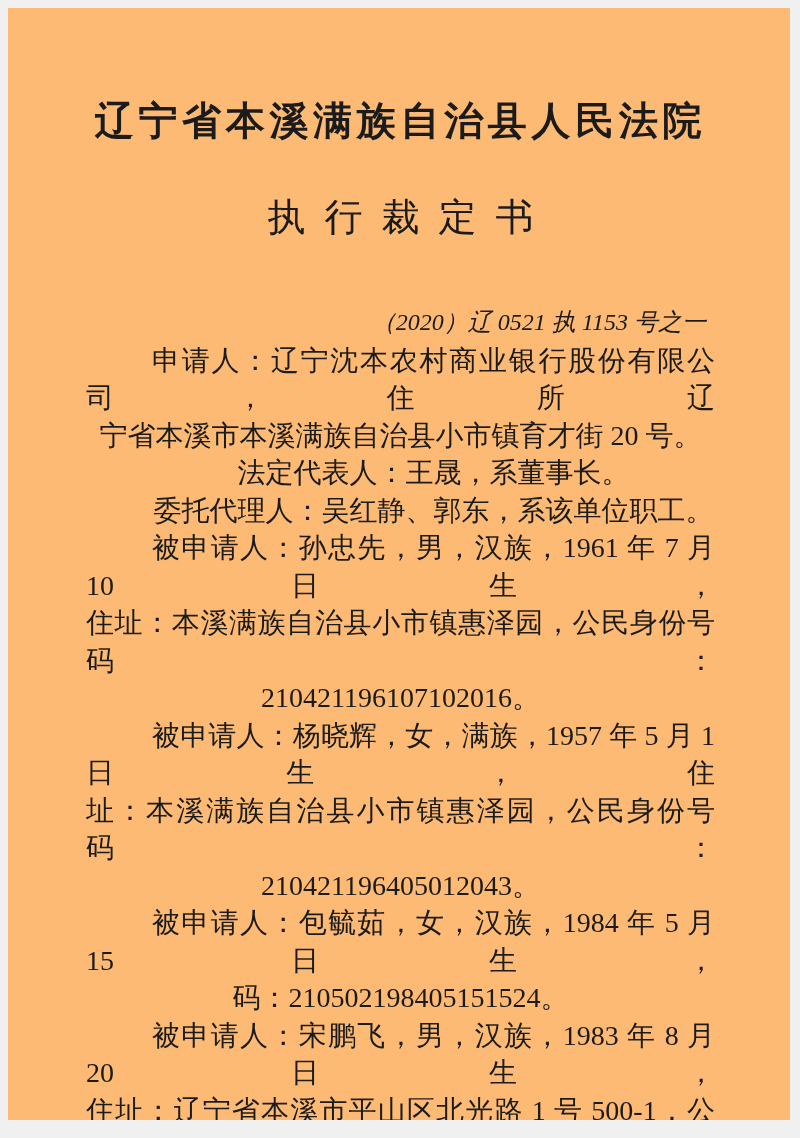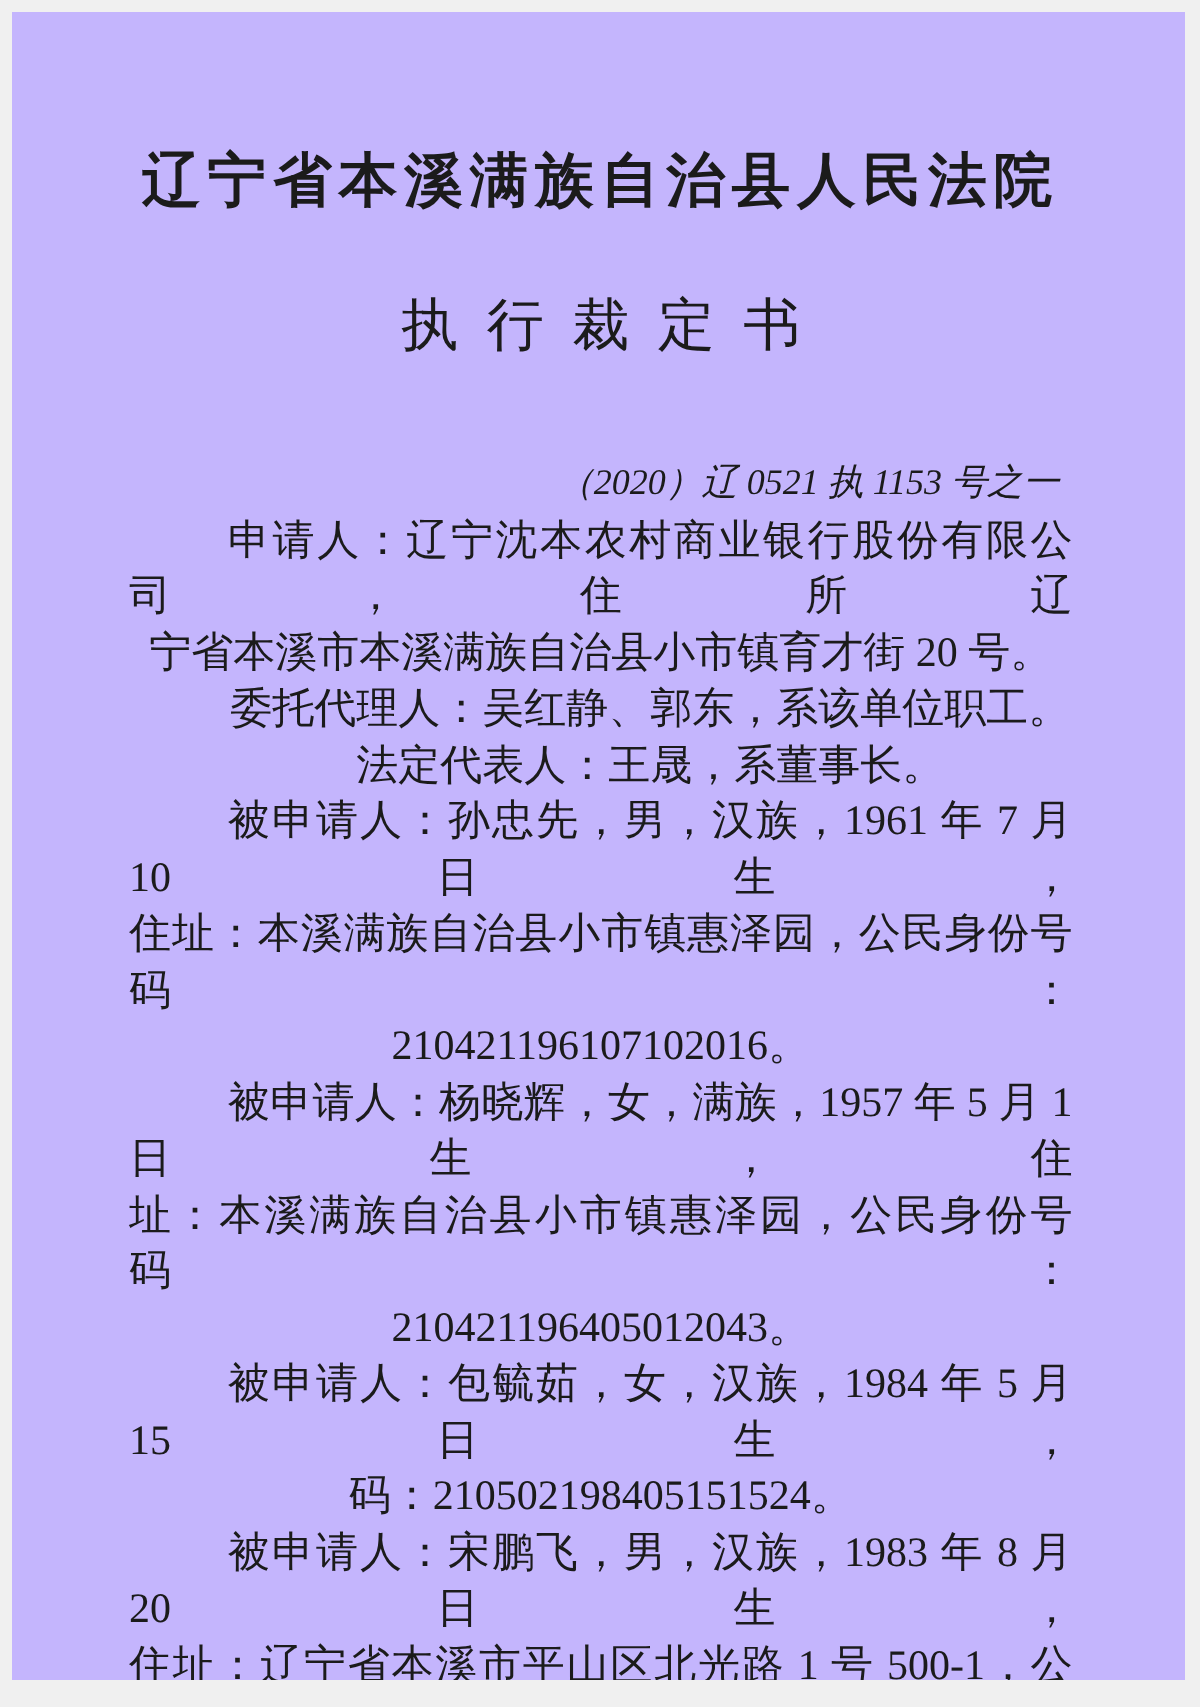--- a/index.html
+++ b/index.html
@@ -10,21 +10,21 @@
     background: #f0f0f0;
     font-family: "Liberation Serif", "DejaVu Serif", serif;
     overflow: hidden;
   }
   .paper {
     position: absolute;
     left: 8px;
     top: 8px;
     width: 782px;
     height: 1112px;
-    background: #c4b5fd;
+    background: #fdba74;
     color: #1b1b1b;
     box-sizing: border-box;
     padding: 0 75px 0 78px;
     overflow: hidden;
   }
   .title {
     margin-top: 92px;
     font-size: 39px;
     line-height: 42px;
     font-weight: bold;
@@ -72,24 +72,24 @@
 <div class="paper">
   <div class="title">辽宁省本溪满族自治县人民法院</div>
   <div class="subtitle">执行裁定书</div>
   <div class="case-line">（2020）辽 0521 执 1153 号之一</div>
   <div class="doc-body">
       <div class="para">
         <div class="ln j first">申请人：辽宁沈本农村商业银行股份有限公司，住所辽</div>
         <div class="ln">宁省本溪市本溪满族自治县小市镇育才街 20 号。</div>
       </div>
       <div class="para">
-        <div class="ln first">委托代理人：吴红静、郭东，系该单位职工。</div>
+        <div class="ln first">法定代表人：王晟，系董事长。</div>
       </div>
       <div class="para">
-        <div class="ln first">法定代表人：王晟，系董事长。</div>
+        <div class="ln first">委托代理人：吴红静、郭东，系该单位职工。</div>
       </div>
       <div class="para">
         <div class="ln j first">被申请人：孙忠先，男，汉族，1961 年 7 月 10 日生，</div>
         <div class="ln j">住址：本溪满族自治县小市镇惠泽园，公民身份号码：</div>
         <div class="ln">210421196107102016。</div>
       </div>
       <div class="para">
         <div class="ln j first">被申请人：杨晓辉，女，满族，1957 年 5 月 1 日生，住</div>
         <div class="ln j">址：本溪满族自治县小市镇惠泽园，公民身份号码：</div>
         <div class="ln">210421196405012043。</div>

